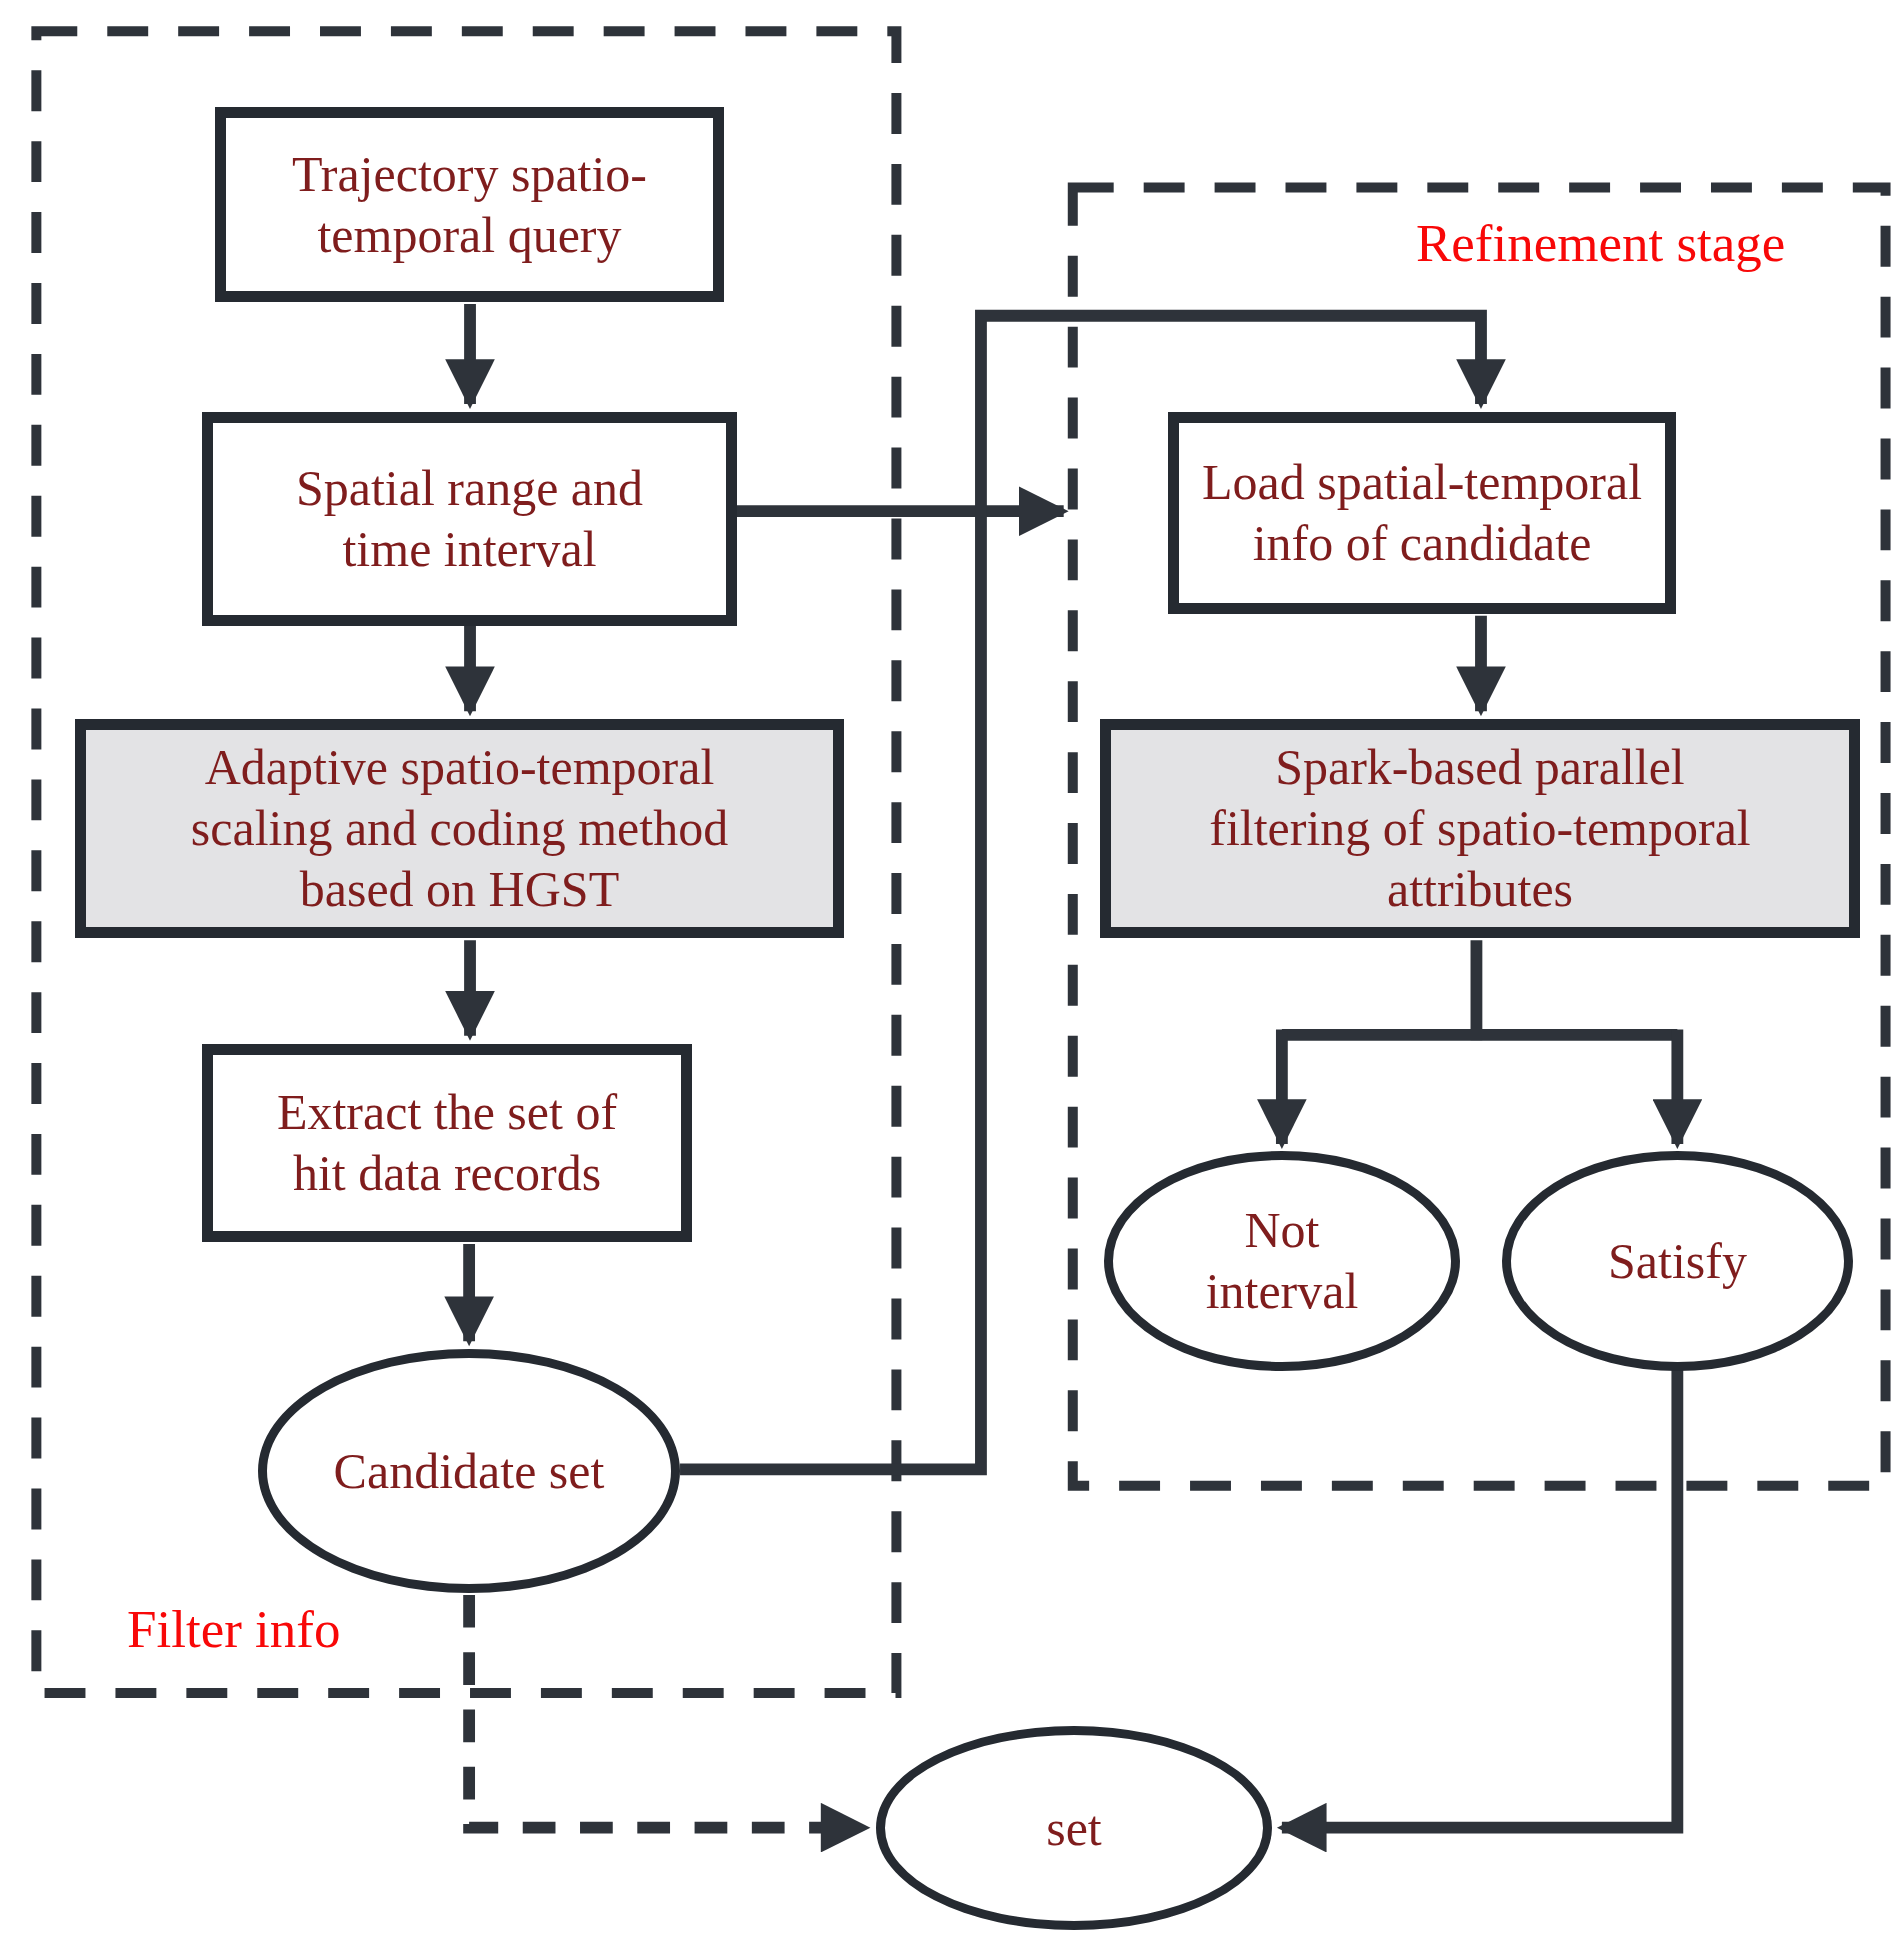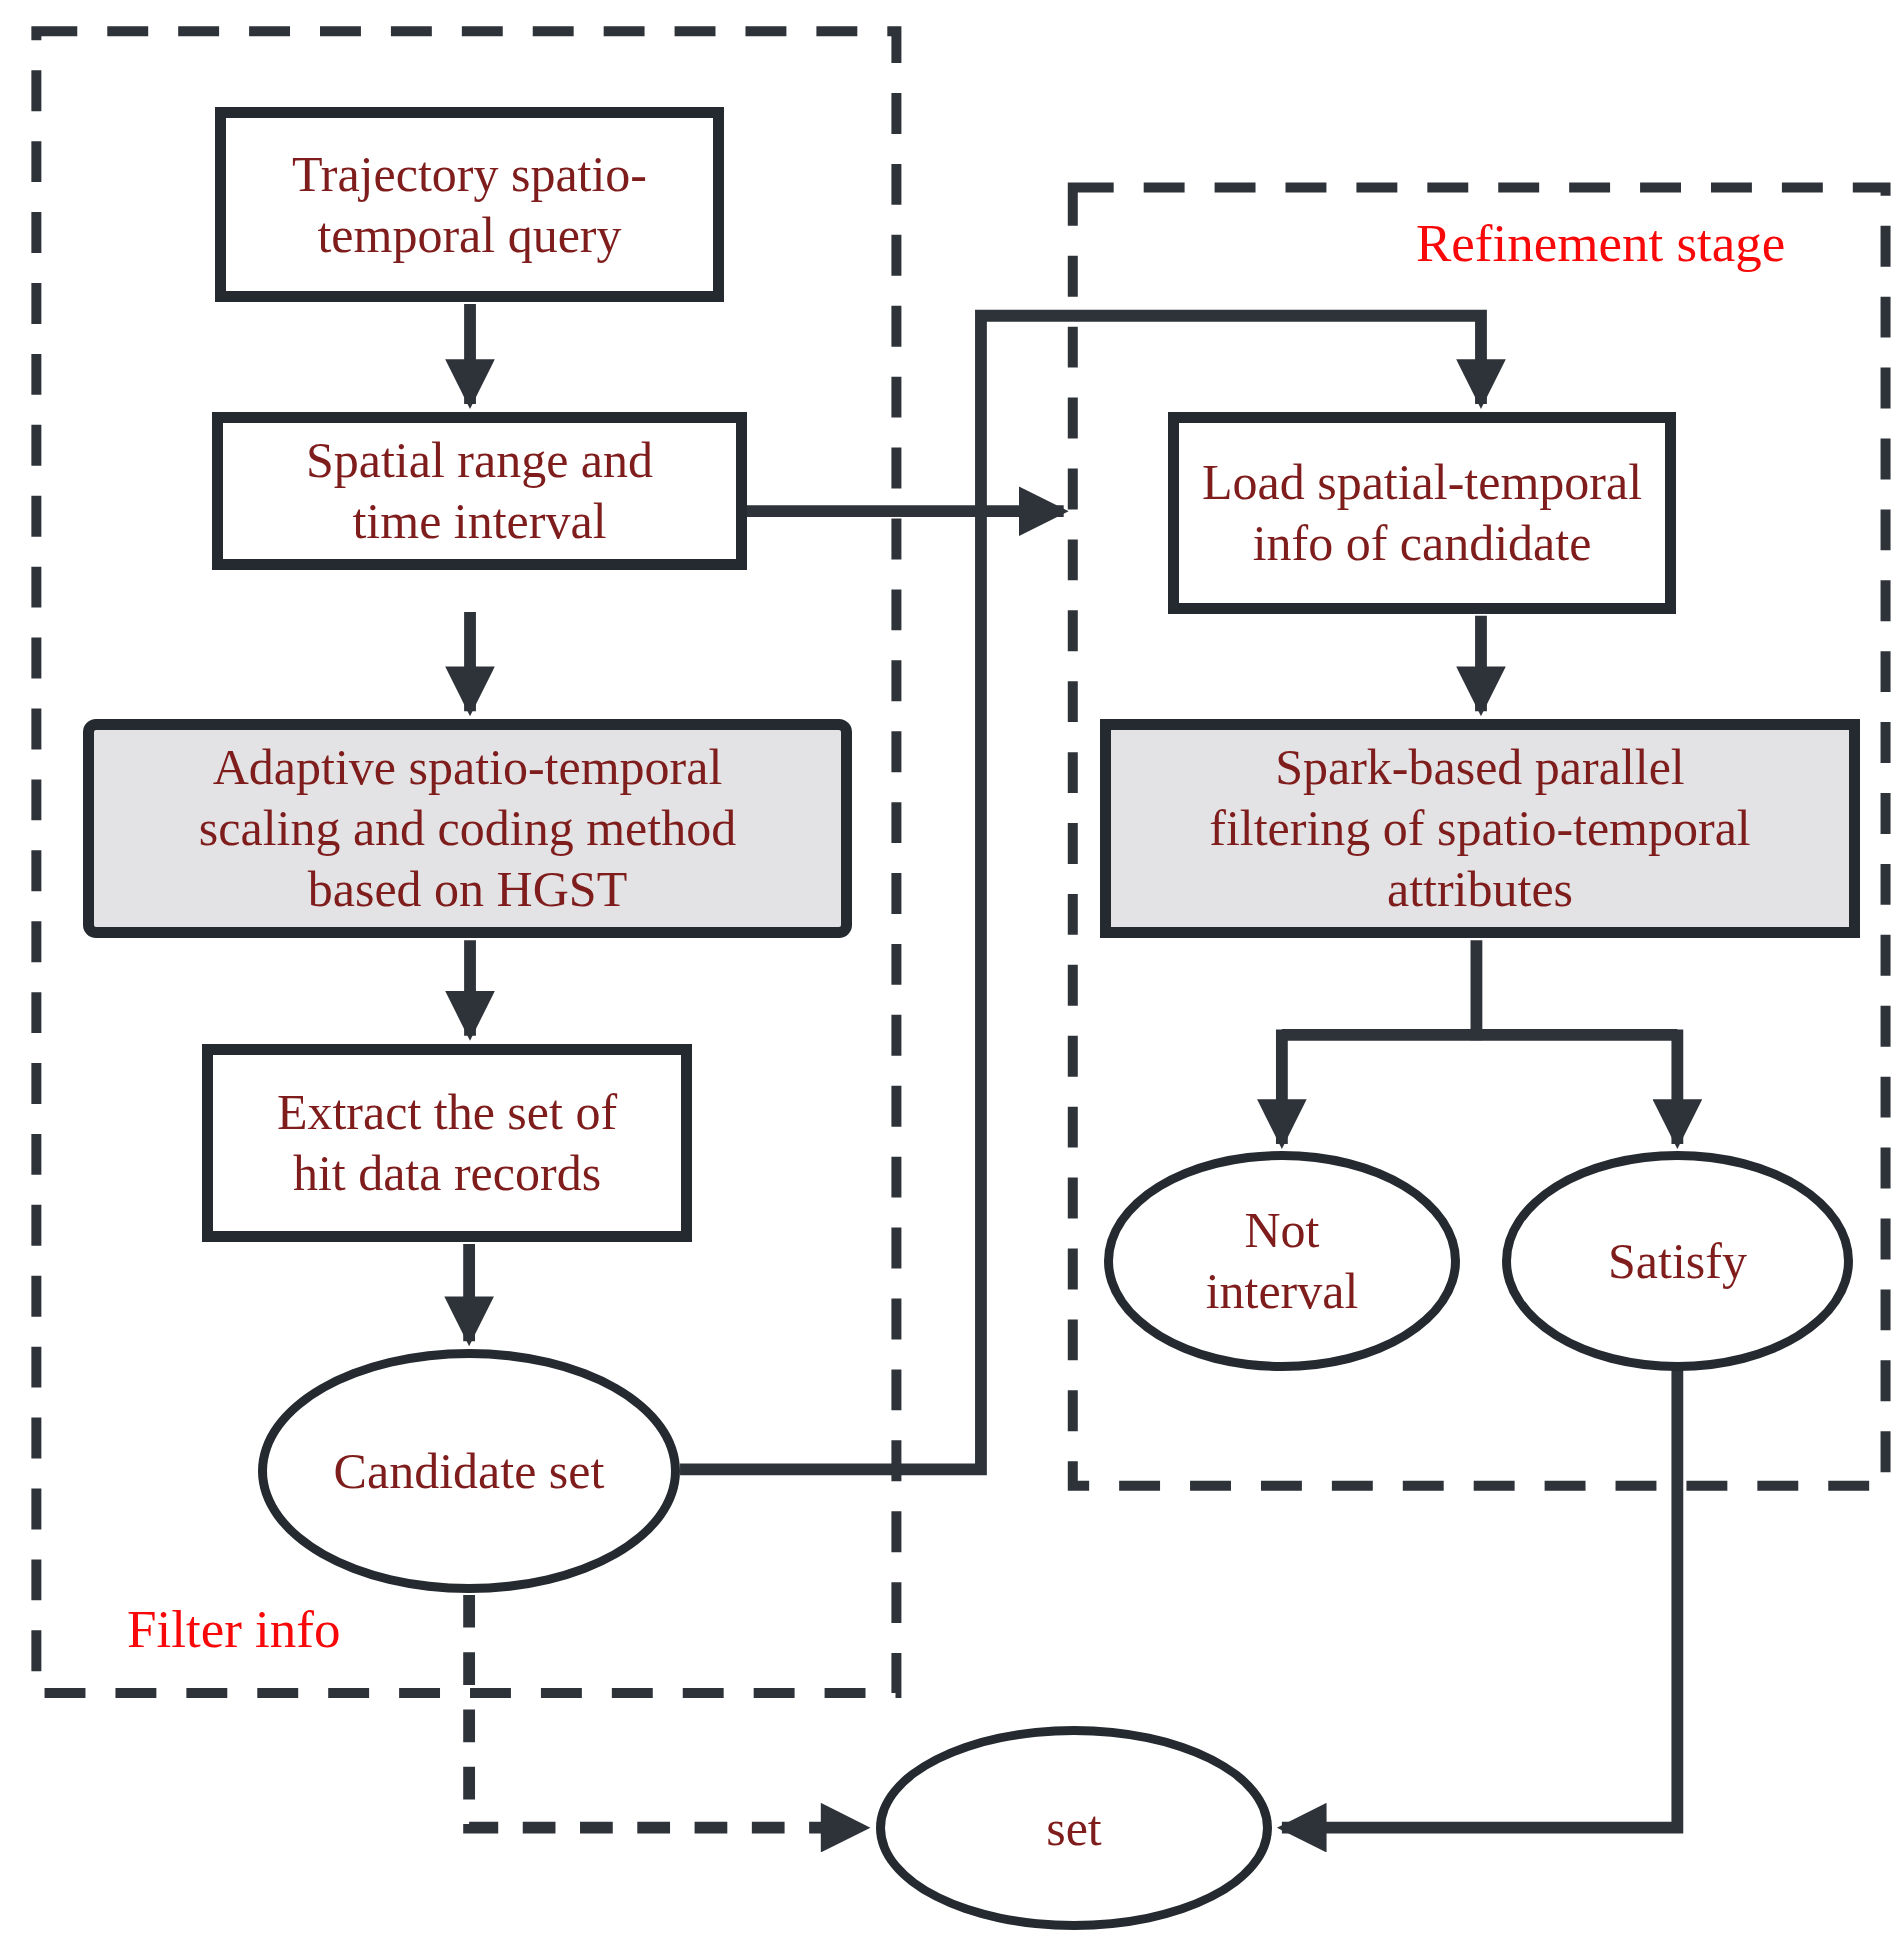--- a/index.html
+++ b/index.html
@@ -90,26 +90,26 @@
   </svg>
 
   <div class="stage-label" style="left:127px; top:1600px;">Filter info</div>
   <div class="stage-label" style="left:1368px; top:214px;margin-left:48px;">Refinement stage</div>
 
   <div class="node rect" style="left:215px; top:107px; width:509px; height:195px;">
     <span class="ln">Trajectory spatio-</span>
     <span class="ln">temporal query</span>
   </div>
 
-  <div class="node rect" style="left:212px; top:412px; width:535px; height:158px;">
+  <div class="node rect" style="left:202px; top:412px; width:535px; height:214px;">
     <span class="ln">Spatial range and</span>
     <span class="ln">time interval</span>
   </div>
 
-  <div class="node rect gray" style="left:83px; top:719px; width:769px; height:219px;border-radius:13px;">
+  <div class="node rect gray" style="left:75px; top:719px; width:769px; height:219px;">
     <span class="ln">Adaptive spatio-temporal</span>
     <span class="ln">scaling and coding method</span>
     <span class="ln">based on HGST</span>
   </div>
 
   <div class="node rect" style="left:202px; top:1044px; width:490px; height:198px;">
     <span class="ln">Extract the set of</span>
     <span class="ln">hit data records</span>
   </div>
 

